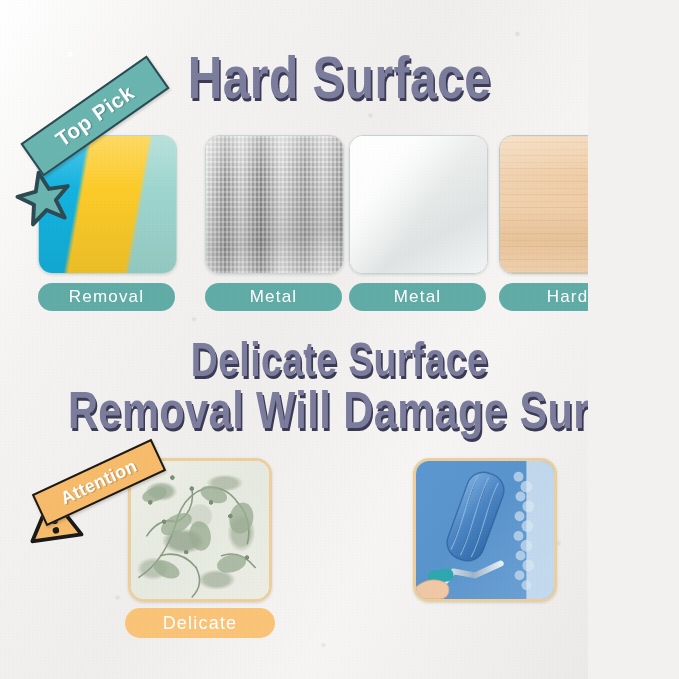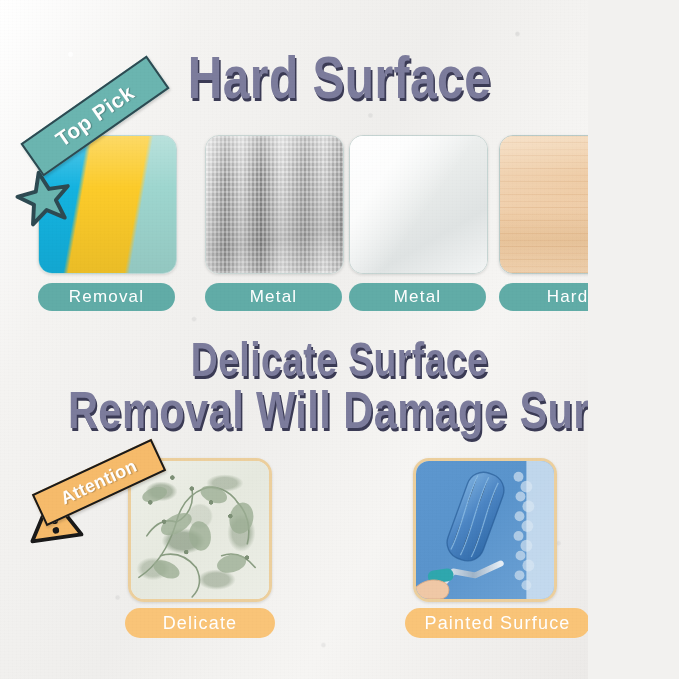--- a/index.html
+++ b/index.html
@@ -278,21 +278,20 @@
 
       <g fill="none" stroke="url(#barG)" stroke-width="6" stroke-linecap="round" stroke-linejoin="round">
         <path d="M86,104 L60,116 L38,112 L30,122"></path>
       </g>
 
       <rect x="12" y="110" width="26" height="13" rx="6" transform="rotate(-8 25 116)" fill="#2fa7ae"></rect>
 
       <path d="M-4,132 C6,120 20,118 30,124 C36,128 34,140 24,140 L-4,140 Z" fill="#f0c8a6" stroke="#dcae8a" stroke-width="1"></path>
     </svg>
   </div>
-  <div class="pill orange" style="left:405px;width:185px;">Painted Surfuce</div>
 
   <svg id="warn-attention" viewBox="0 0 100 90">
     <polygon points="50,6 96,84 4,84" fill="#f6bb6b" stroke="#1a1a1a" stroke-width="7" stroke-linejoin="round"></polygon>
     <rect x="44" y="28" width="12" height="30" rx="5" fill="#1a1a1a"></rect>
     <circle cx="50" cy="70" r="6" fill="#1a1a1a"></circle>
   </svg>
   <div class="ribbon" id="ribbon-attention">Attention</div>
 
   <div id="grain"></div>
 </div>

